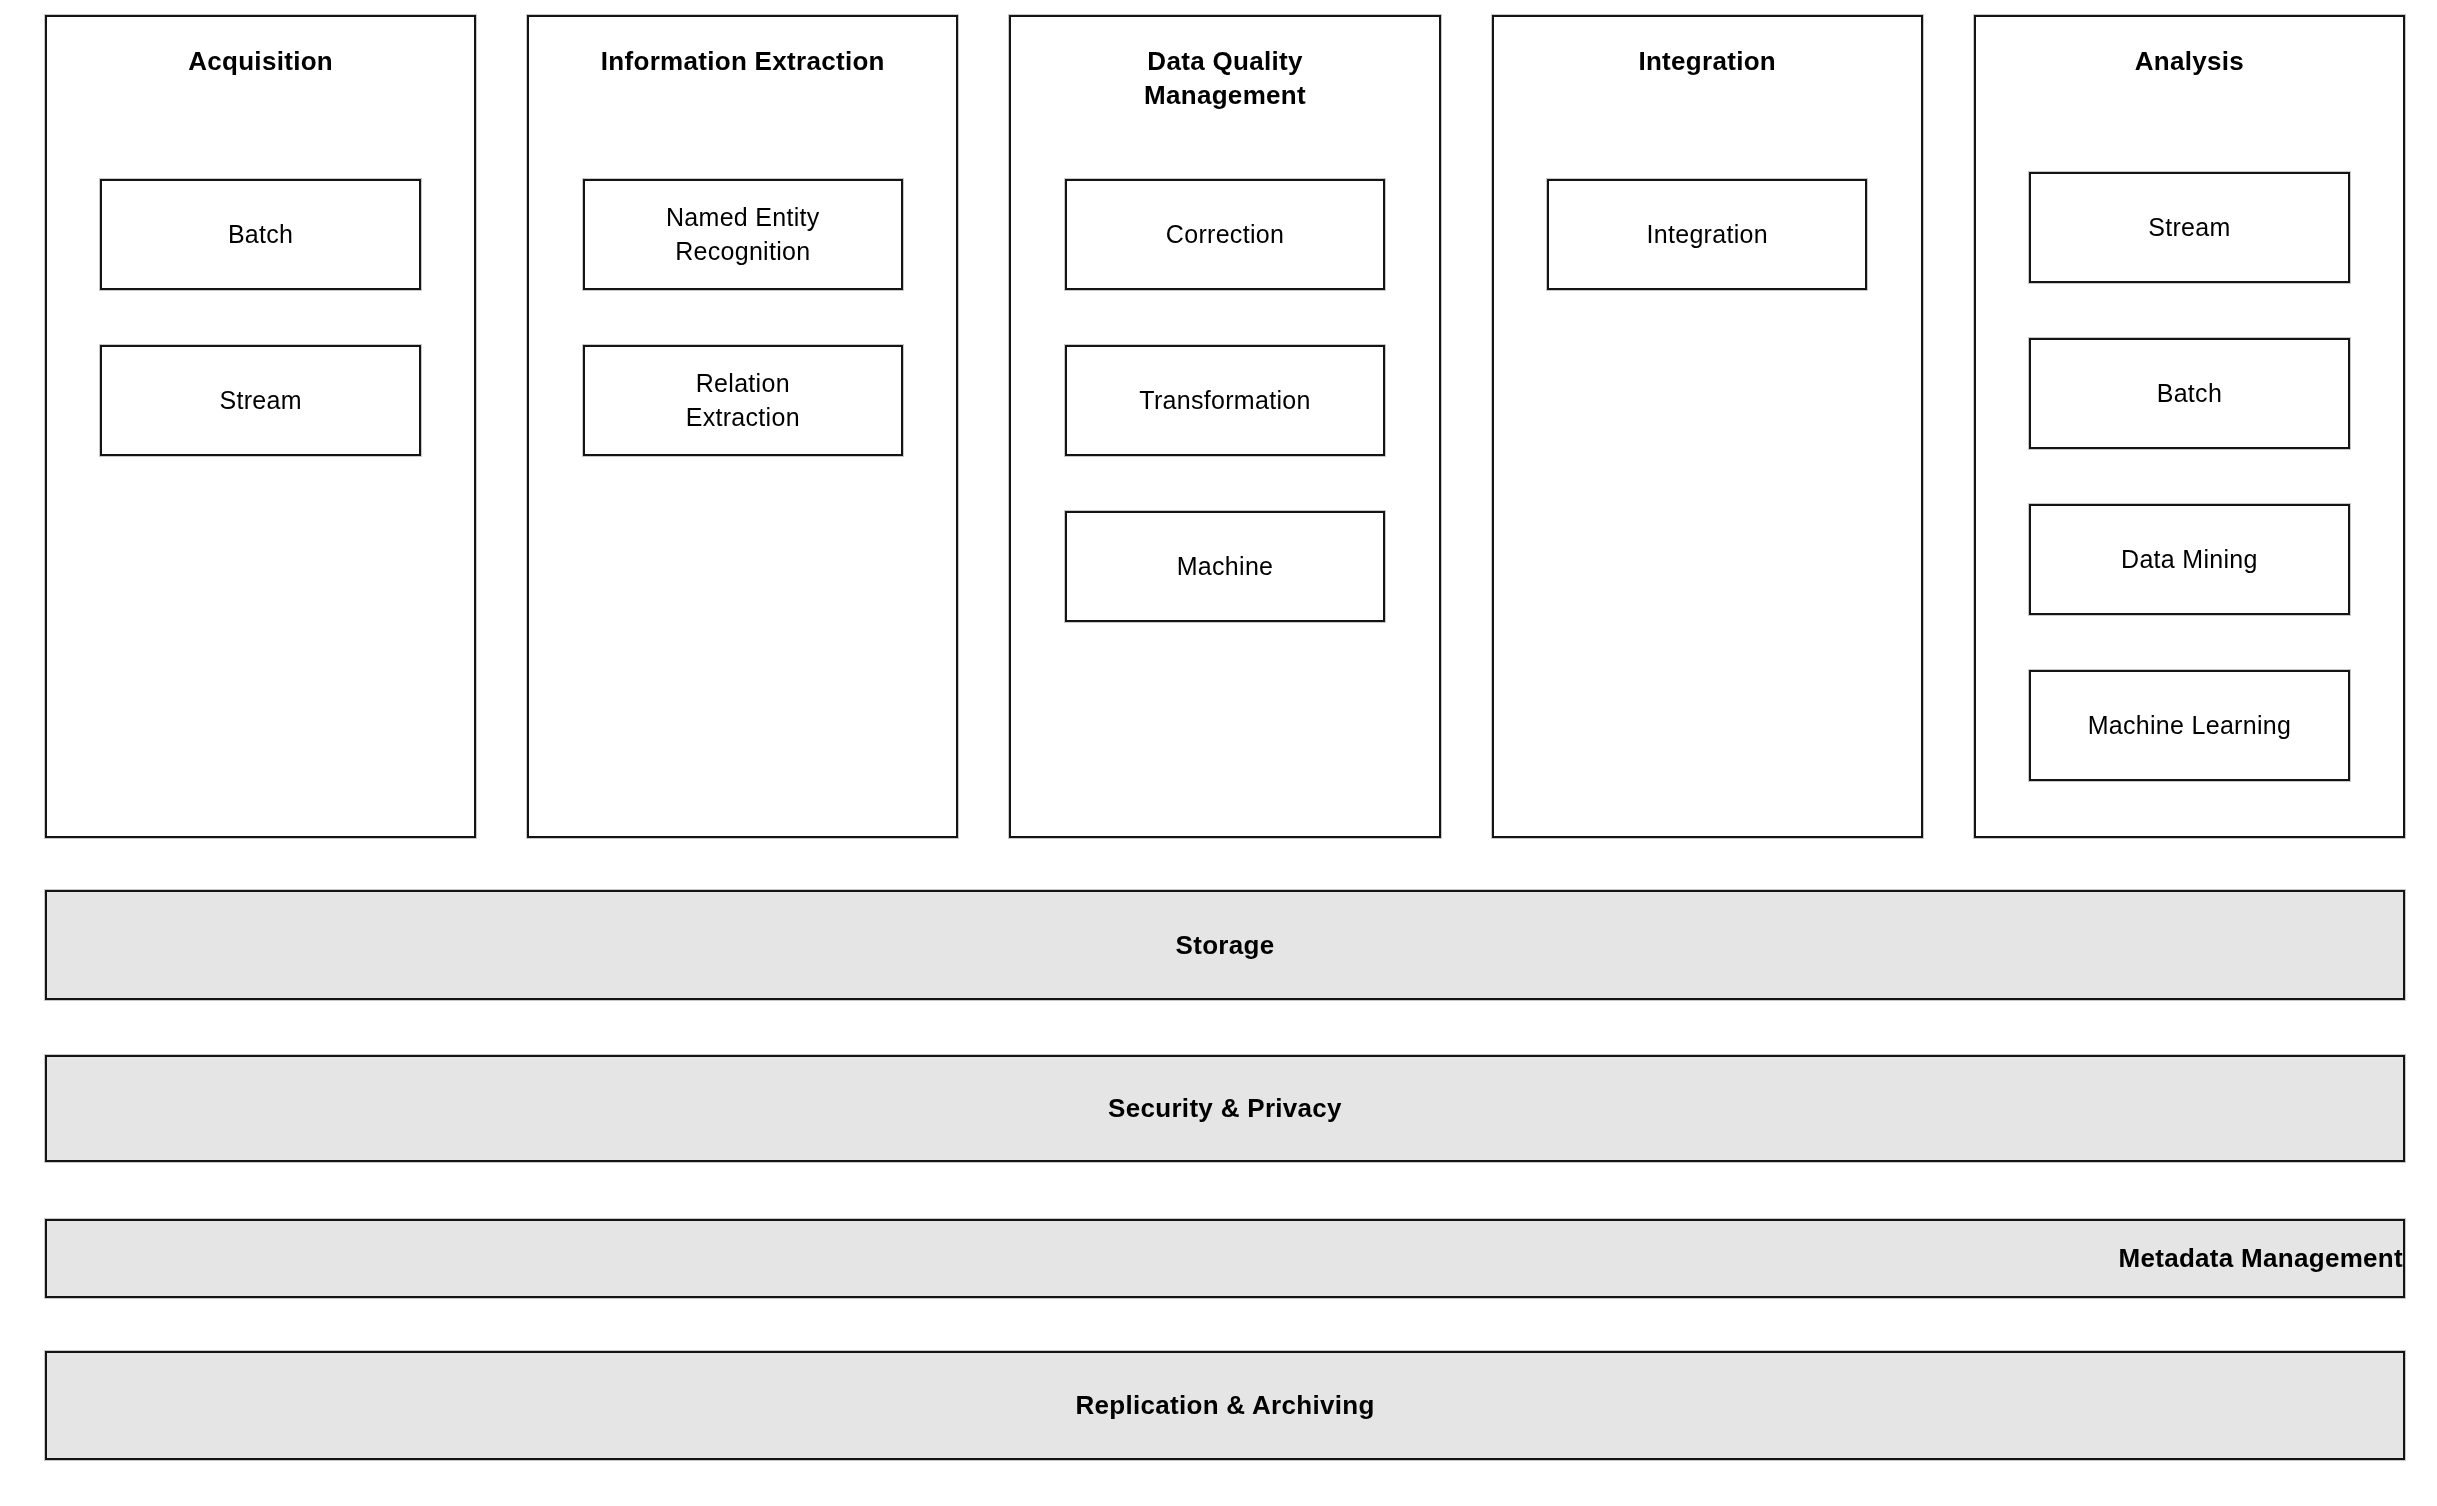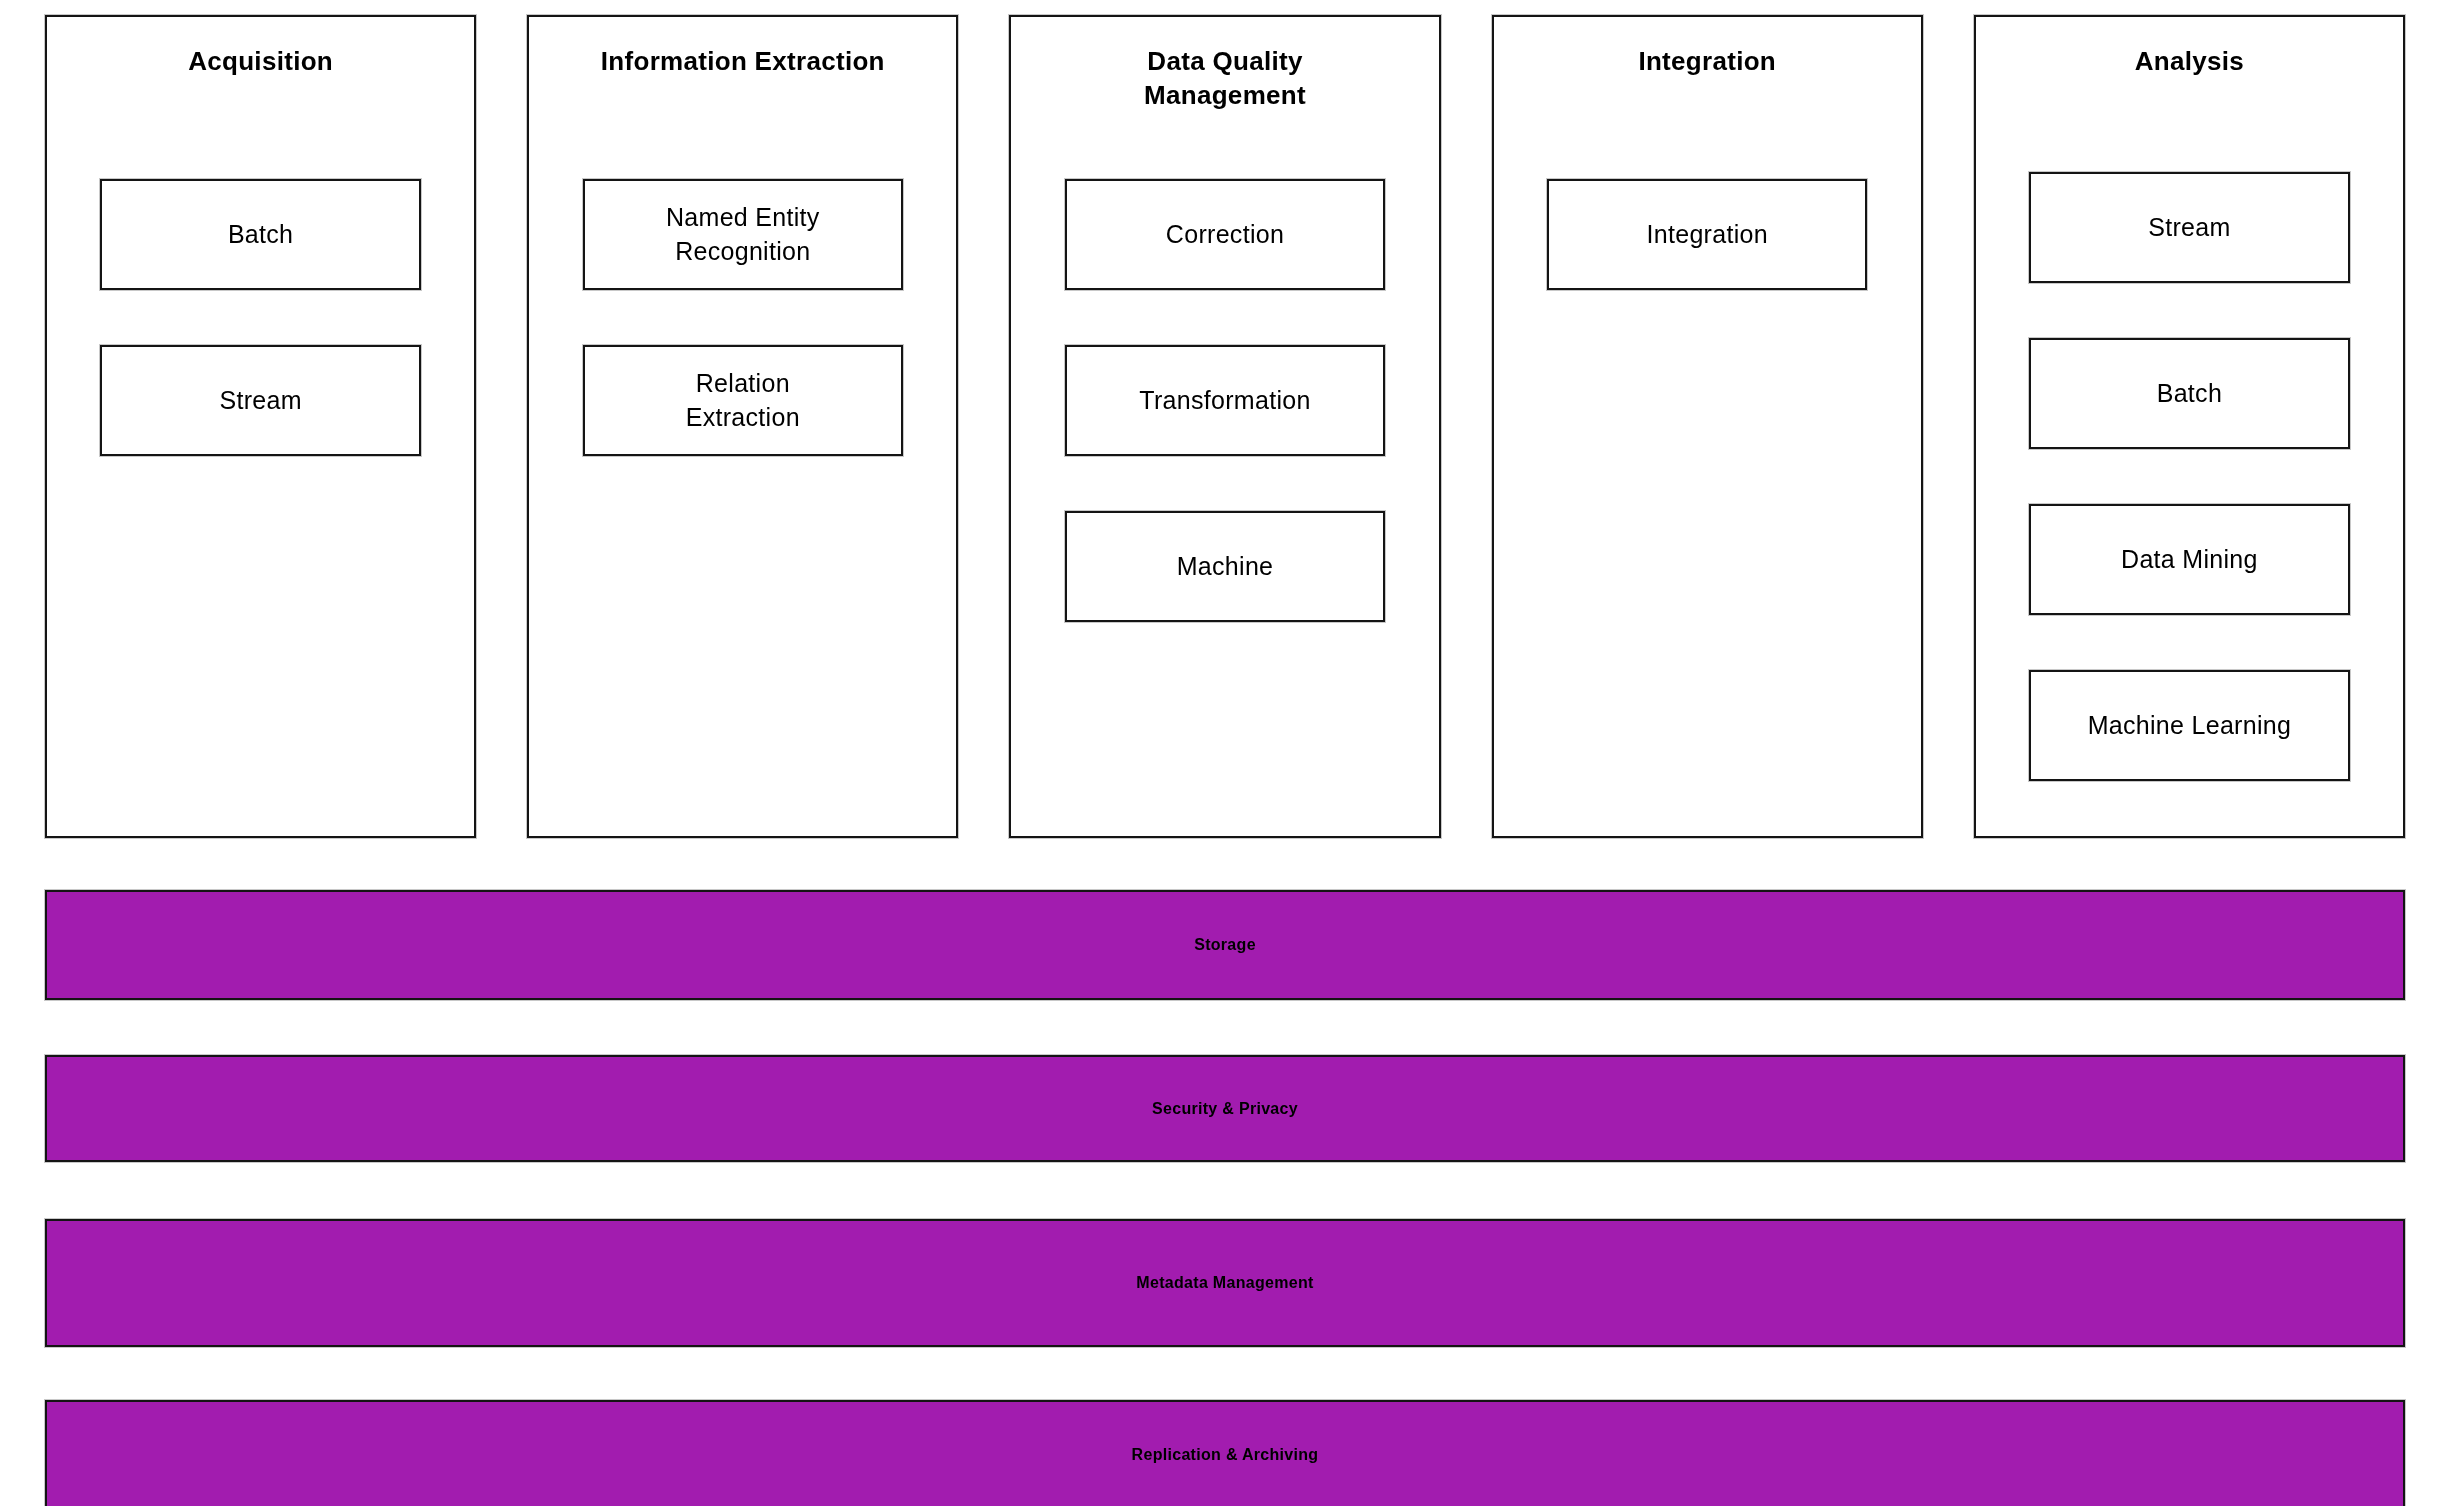--- a/index.html
+++ b/index.html
@@ -60,32 +60,32 @@
     font-size: 25px;
     line-height: 1.35;
     letter-spacing: 0.3px;
   }
   .box span { display: inline-block; }
   .col-ie .box span { max-width: 188px; }
   .layer-bar {
     width: 2360px;
     border: 2.3px solid #141414;
     outline: 1.7px solid rgba(145,145,145,0.5);
-    background: #a21caf;
+    background: #e5e5e5;
     display: flex;
     align-items: center;
     justify-content: center;
     text-align: center;
-    font-size: 16px;
+    font-size: 26px;
     font-weight: bold;
     letter-spacing: 0.3px;
   }
   .bar-storage     { margin-top: 52px;  height: 110px; }
   .bar-security    { margin-top: 55px;  height: 107px; }
-  .bar-metadata    { margin-top: 57px; height: 128px; }
+  .bar-metadata    { margin-top: 57px; height: 79px; justify-content: flex-end; }
   .bar-replication { margin-top: 53px;  height: 109px; }
 </style>
 </head>
 <body>
 
 <div class="canvas">
 
   <div class="columns">
 
     <section class="col col-acquisition">

